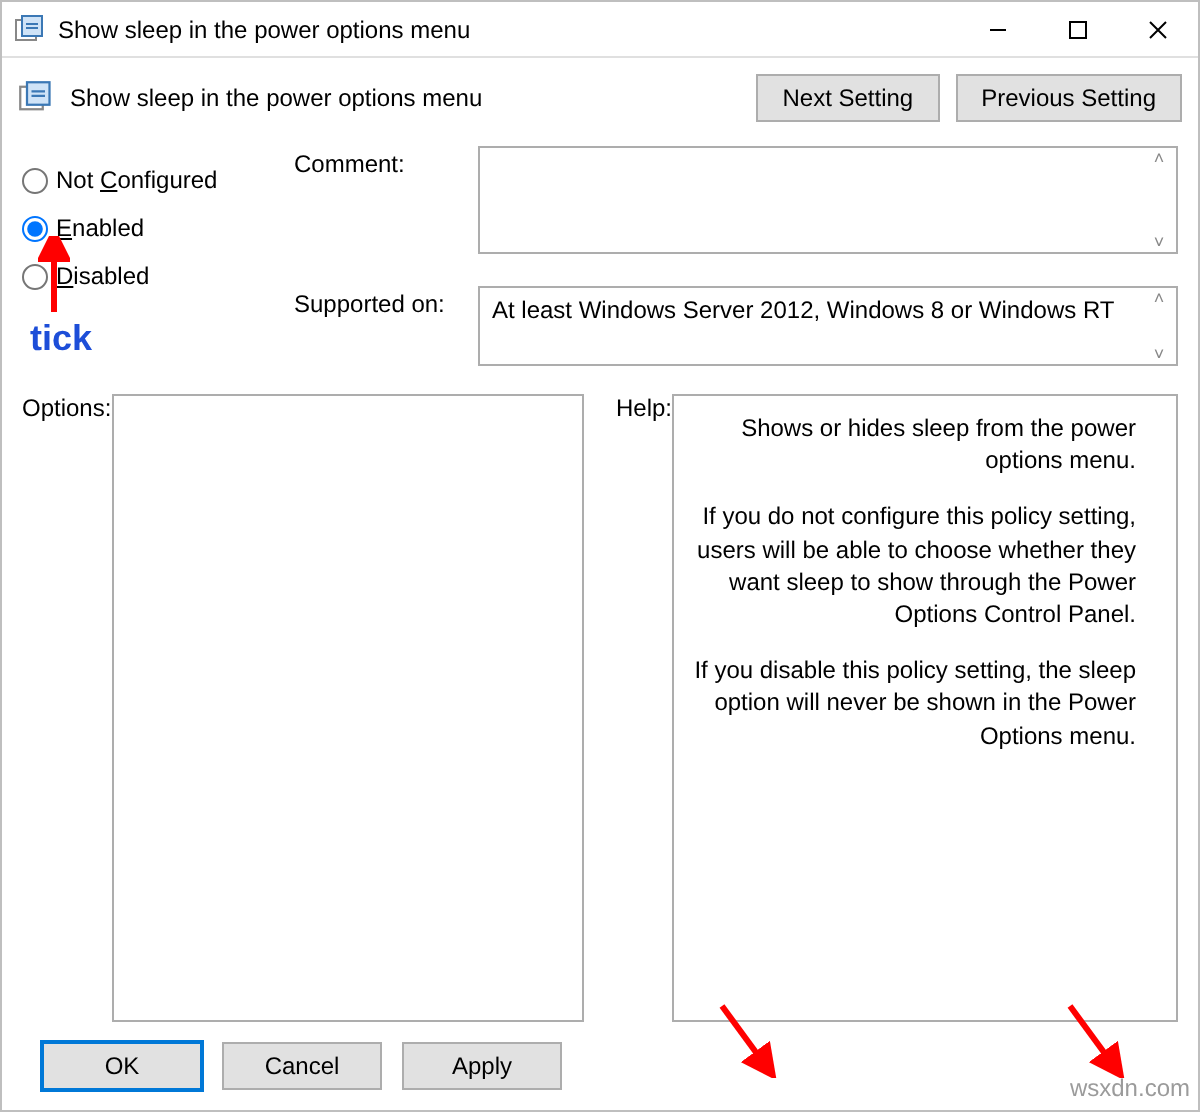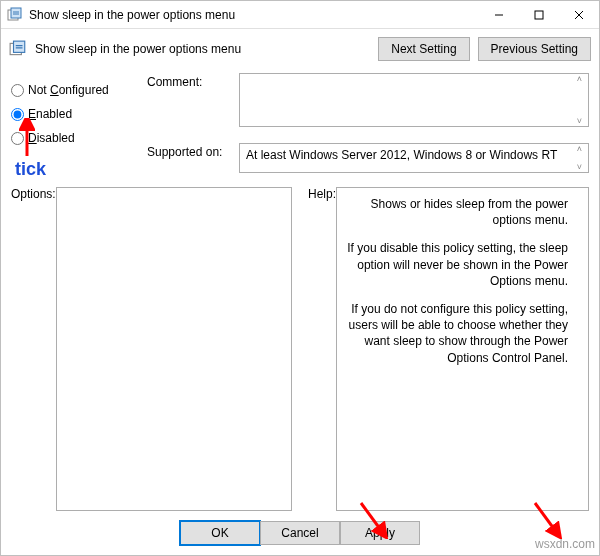--- a/index.html
+++ b/index.html
@@ -18,30 +18,30 @@
   .toprow { display: flex; gap: 8px; }
   .radiocol { width: 128px; padding-top: 6px; }
   .radio { display: flex; align-items: center; margin: 4px 0 10px 0; }
   .radio input { margin: 0 4px 0 0; }
   .radio label u { text-decoration: underline; }
   .commentcol { flex: 1; display: flex; flex-direction: column; gap: 16px; }
   .crow { display: flex; gap: 6px; }
   .crow .lbl { width: 86px; padding-top: 2px; }
   .sunken { border: 1px solid #adadad; background: #fff; flex: 1; position: relative; overflow: hidden; }
   .commentbox { height: 54px; }
-  .supportbox { height: 30px; display: flex; align-items: flex-start; padding: 4px 6px; }
+  .supportbox { height: 40px; display: flex; align-items: flex-start; padding: 4px 6px; }
   .scrollhint { position: absolute; right: 0; top: 0; bottom: 0; width: 17px; display: flex; flex-direction: column; justify-content: space-between; align-items: center; }
   .scrollhint span { font-size: 9px; color: #888; }
   .midrow { display: flex; gap: 16px; margin-top: 14px; flex: 1; min-height: 0; }
   .midcol { flex: 1; display: flex; min-height: 0; }
   .midcol .lbl { margin-bottom: 4px; }
   .panel { border: 1px solid #adadad; background: #fff; flex: 1; overflow: hidden; position: relative; }
   .helpbody { position: absolute; inset: 0; padding: 8px 20px 8px 8px; overflow-y: auto; font-size: 12px; line-height: 1.35; text-align: right; }
   .helpbody p { margin: 0 0 12px 0; }
-  .btnrow { display: flex; justify-content: center; padding: 10px; }
+  .btnrow { display: flex; gap: 10px; justify-content: flex-start; padding: 10px; }
   .btn.primary { background: #e1e1e1; border: 1px solid #0078d7; outline: 1px solid #0078d7; }
   .btn.w { width: 80px; text-align: center; }
   .annot { position: absolute; color: #1d4ed8; font-weight: bold; font-size: 18px; pointer-events: none; }
   .arrow { position: absolute; pointer-events: none; }
   .watermark { position: absolute; right: 4px; bottom: 4px; color: #9b9b9b; font-size: 12px; pointer-events: none; }
 </style>
 </head>
 <body>
 
 <div class="window">
@@ -126,22 +126,22 @@
     <div class="midrow">
       <div class="midcol">
         <div class="lbl">Options:</div>
         <div class="panel"></div>
       </div>
       <div class="midcol">
         <div class="lbl">Help:</div>
         <div class="panel">
           <div class="helpbody">
             <p>Shows or hides sleep from the power options menu.</p>
+            <p>If you do not configure this policy setting, users will be able to choose whether they want sleep to show through the Power Options Control Panel.</p>
             <p>If you disable this policy setting, the sleep option will never be shown in the Power Options menu.</p>
-            <p>If you do not configure this policy setting, users will be able to choose whether they want sleep to show through the Power Options Control Panel.</p>
           </div>
         </div>
       </div>
     </div>
 
     <div class="btnrow">
       <button class="btn w primary">OK</button>
       <button class="btn w">Cancel</button>
       <button class="btn w">Apply</button>
     </div>

